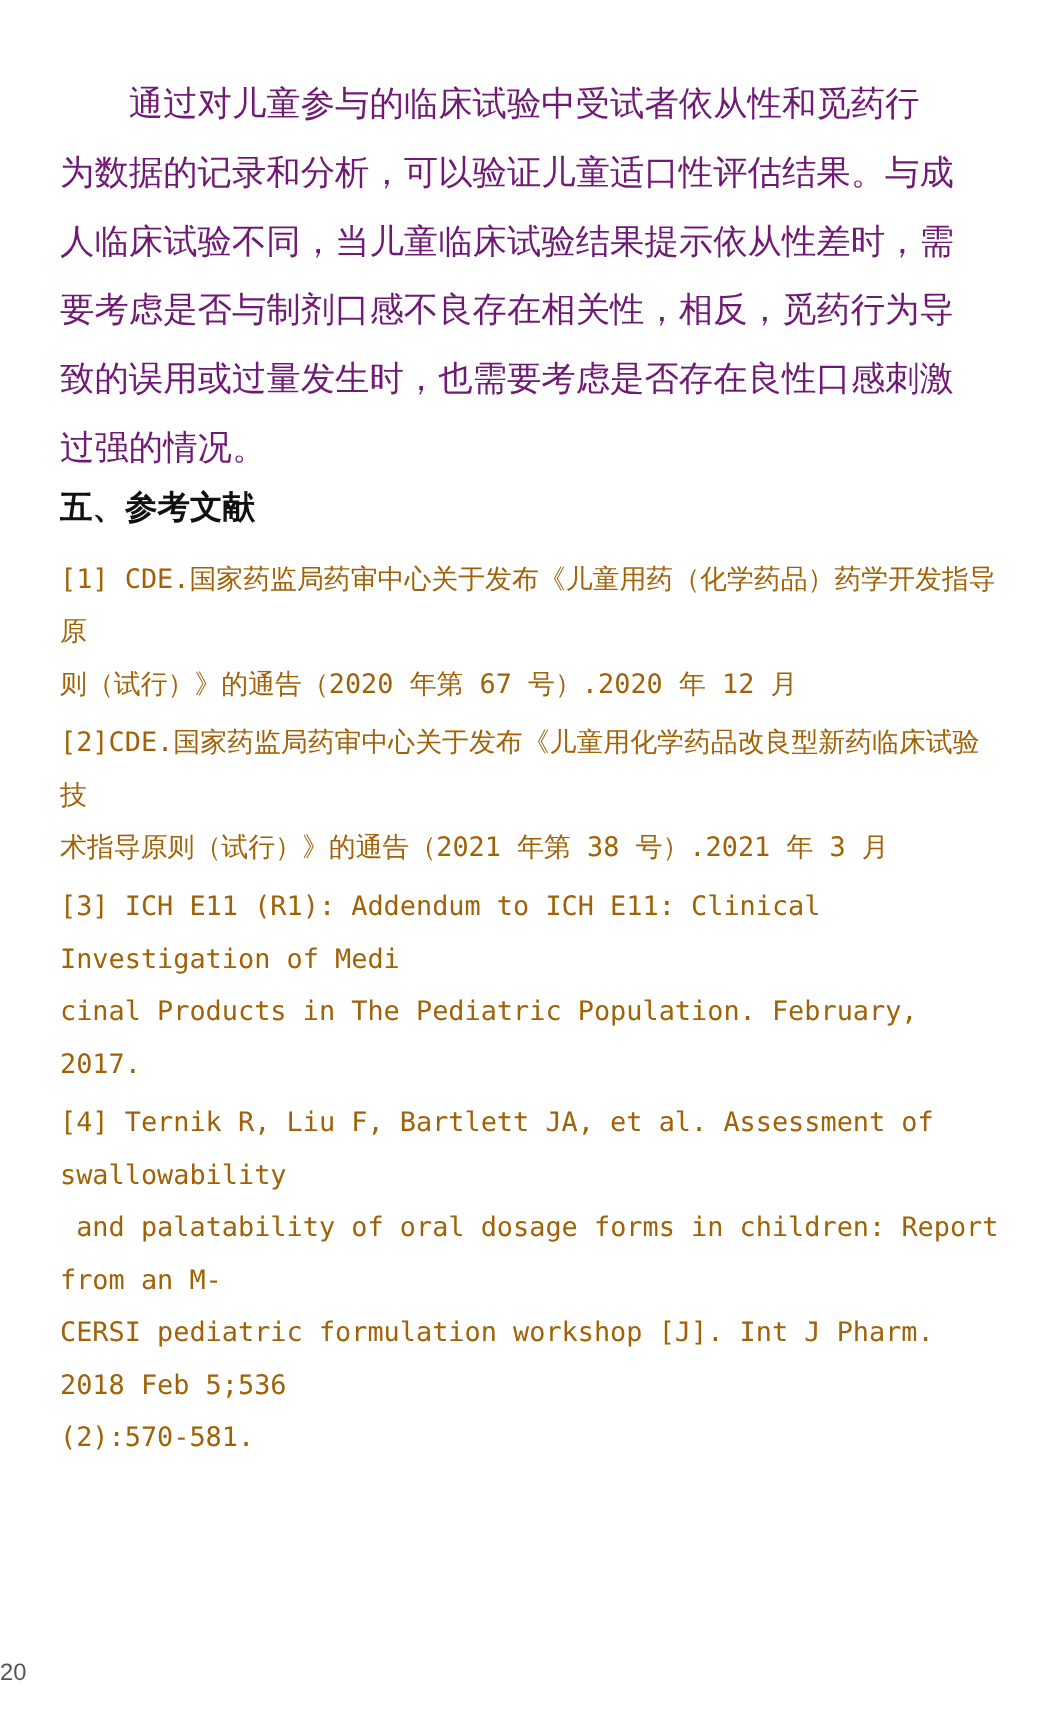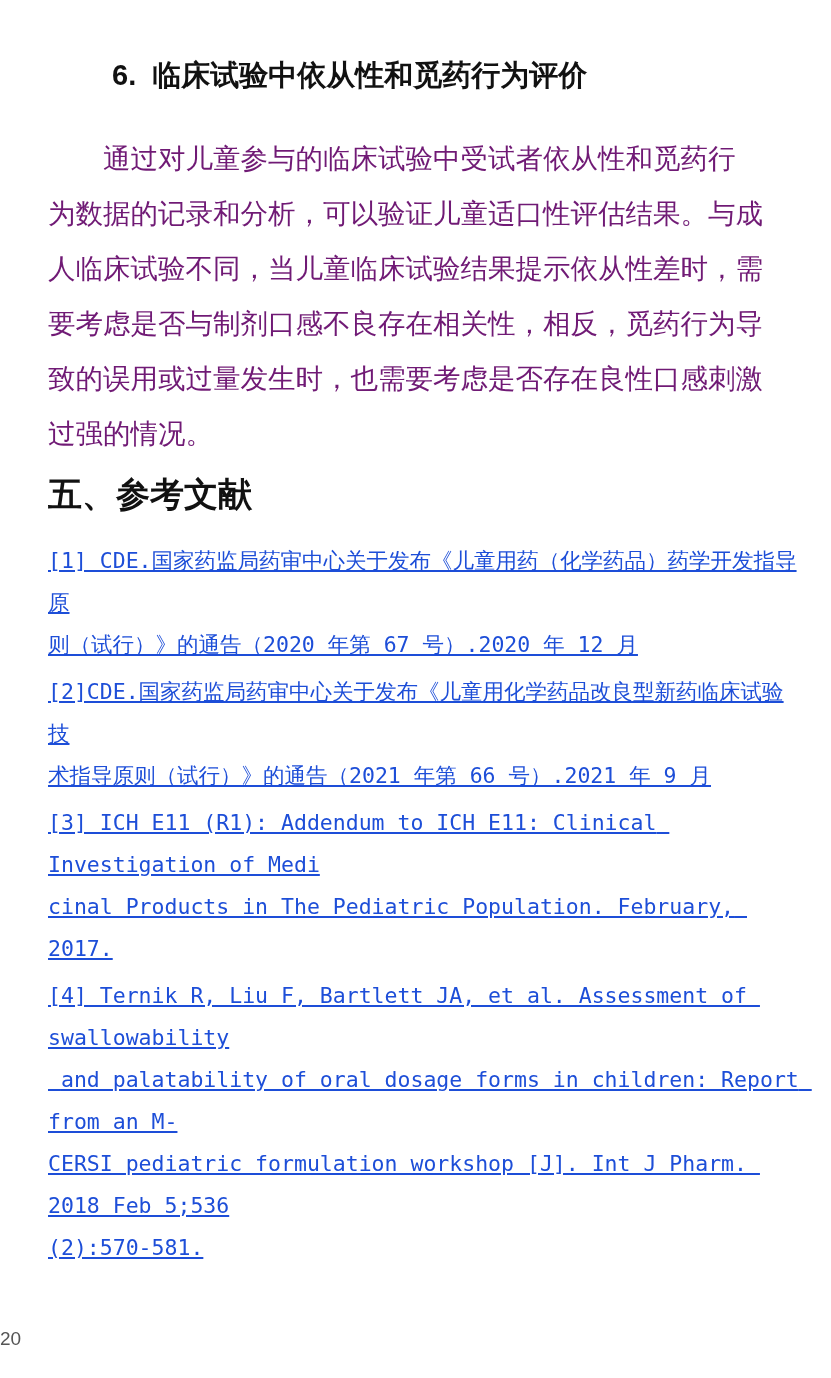--- a/index.html
+++ b/index.html
@@ -30,68 +30,66 @@
   .body-para {
     font-family: "DejaVu Serif", "Liberation Serif", serif;
     font-size: 27.5px;
     line-height: 55px;
     margin: 0;
     text-indent: 2em;
     white-space: pre-wrap;
     color: #701a75;
   }
   .ref-section-heading {
-    font-family: Liberation Mono, monospace;
+    font-family: Liberation Sans, sans-serif;
     font-weight: bold;
-    font-size: 34px;
+    font-size: 26px;
     line-height: 1.2;
-    margin: 16px 0 22px 0;
+    margin: 4px 0 22px 0;
     color: #111111;
   }
   .reference {
     font-family: "DejaVu Sans Mono", "DejaVu Serif", monospace;
     font-size: 21.5px;
     line-height: 42px;
     margin: 0 0 5px 0;
     white-space: pre-wrap;
-    color: #1d4ed8;
-    text-decoration: underline;
+    color: #a16207;
   }
   .page-number {
     position: absolute;
     bottom: 28px;
     left: 0;
     width: 100%;
     font-family: "Liberation Sans", sans-serif;
     font-size: 19px;
     color: #555555;
   }
 </style>
 </head>
 <body>
 
 <div class="page">
 
-  <h2 class="section-heading">6.  临床试验中依从性和觅药行为评价</h2>
 
   <p class="body-para">通过对儿童参与的临床试验中受试者依从性和觅药行
 为数据的记录和分析，可以验证儿童适口性评估结果。与成
 人临床试验不同，当儿童临床试验结果提示依从性差时，需
 要考虑是否与制剂口感不良存在相关性，相反，觅药行为导
 致的误用或过量发生时，也需要考虑是否存在良性口感刺激
 过强的情况。</p>
 
 
   <h1 class="ref-section-heading">五、参考文献</h1>
 
   <div>
     <p class="reference">[1] CDE.国家药监局药审中心关于发布《儿童用药（化学药品）药学开发指导原
 则（试行）》的通告（2020 年第 67 号）.2020 年 12 月</p>
     <p class="reference">[2]CDE.国家药监局药审中心关于发布《儿童用化学药品改良型新药临床试验技
-术指导原则（试行）》的通告（2021 年第 66 号）.2021 年 9 月</p>
+术指导原则（试行）》的通告（2021 年第 38 号）.2021 年 3 月</p>
     <p class="reference">[3] ICH E11 (R1): Addendum to ICH E11: Clinical Investigation of Medi
 cinal Products in The Pediatric Population. February, 2017.</p>
     <p class="reference">[4] Ternik R, Liu F, Bartlett JA, et al. Assessment of swallowability
  and palatability of oral dosage forms in children: Report from an M-
 CERSI pediatric formulation workshop [J]. Int J Pharm. 2018 Feb 5;536
 (2):570-581.</p>
 
   </div>
 
   <div class="page-number">20</div>

